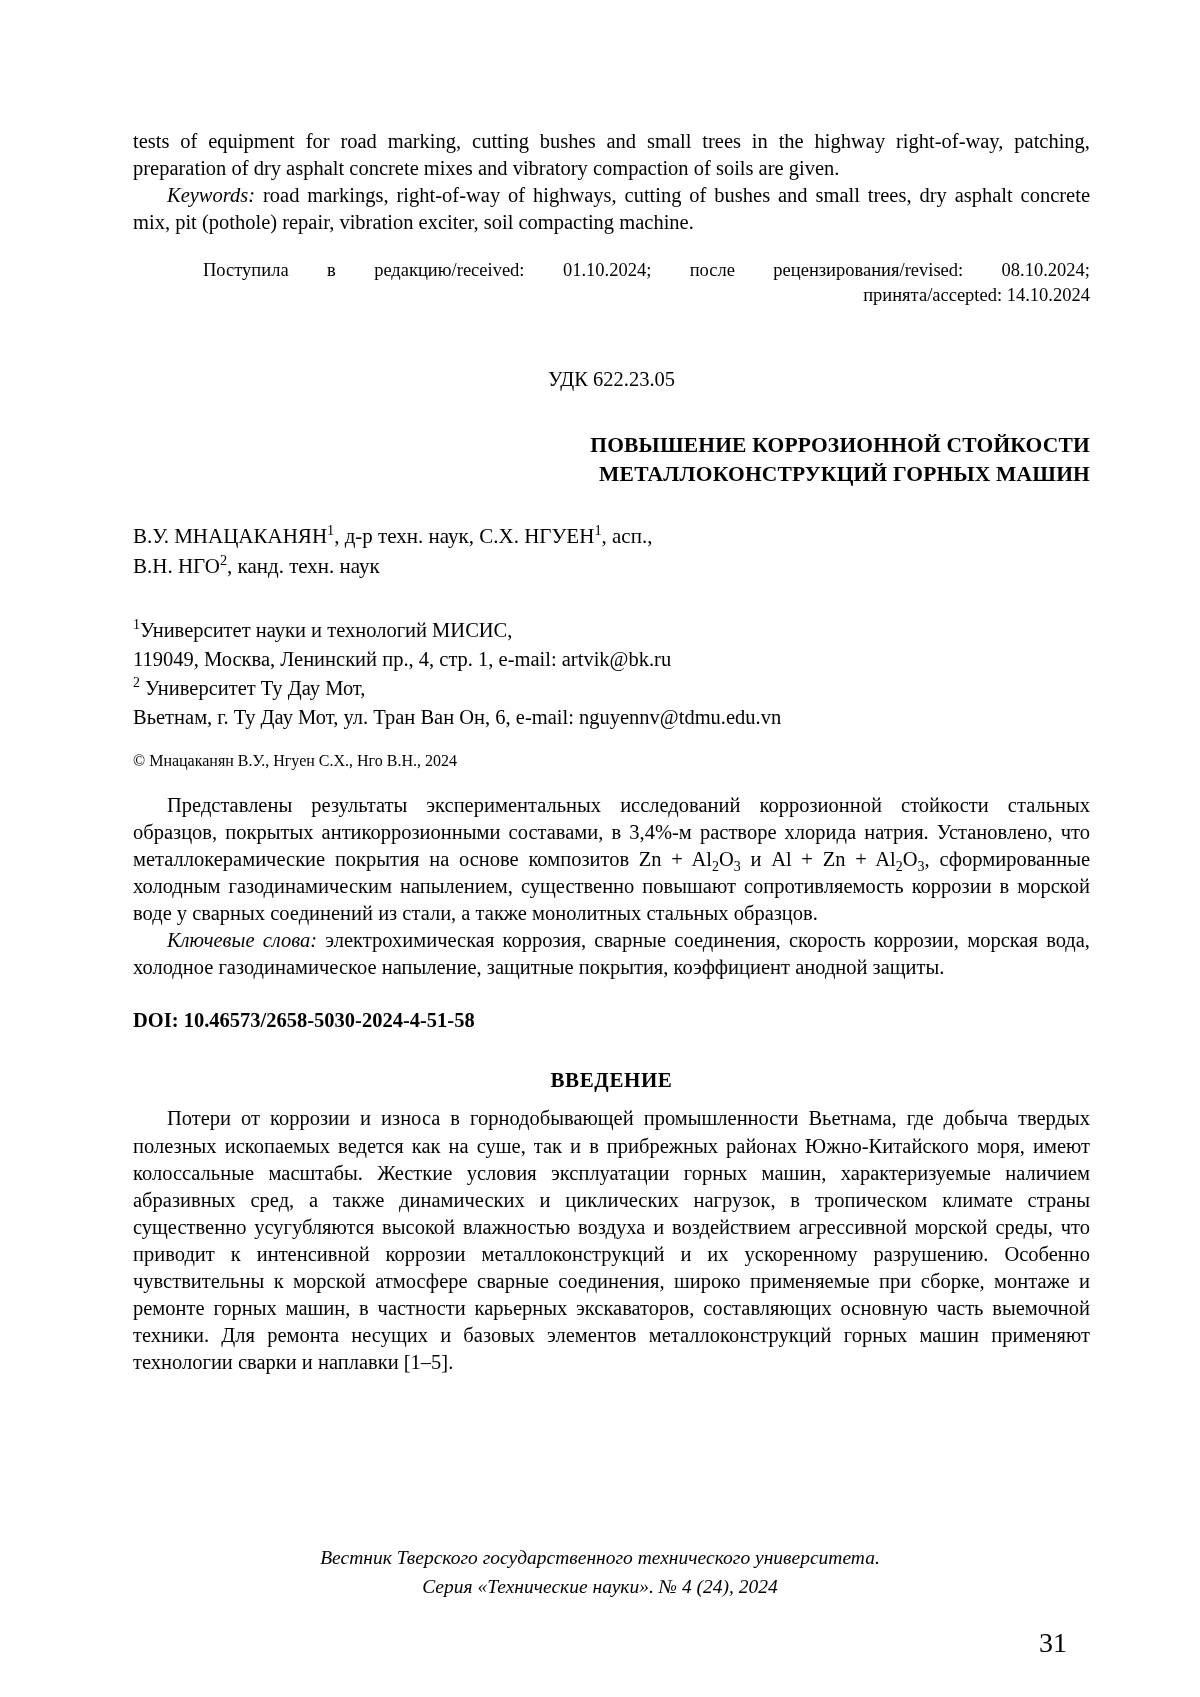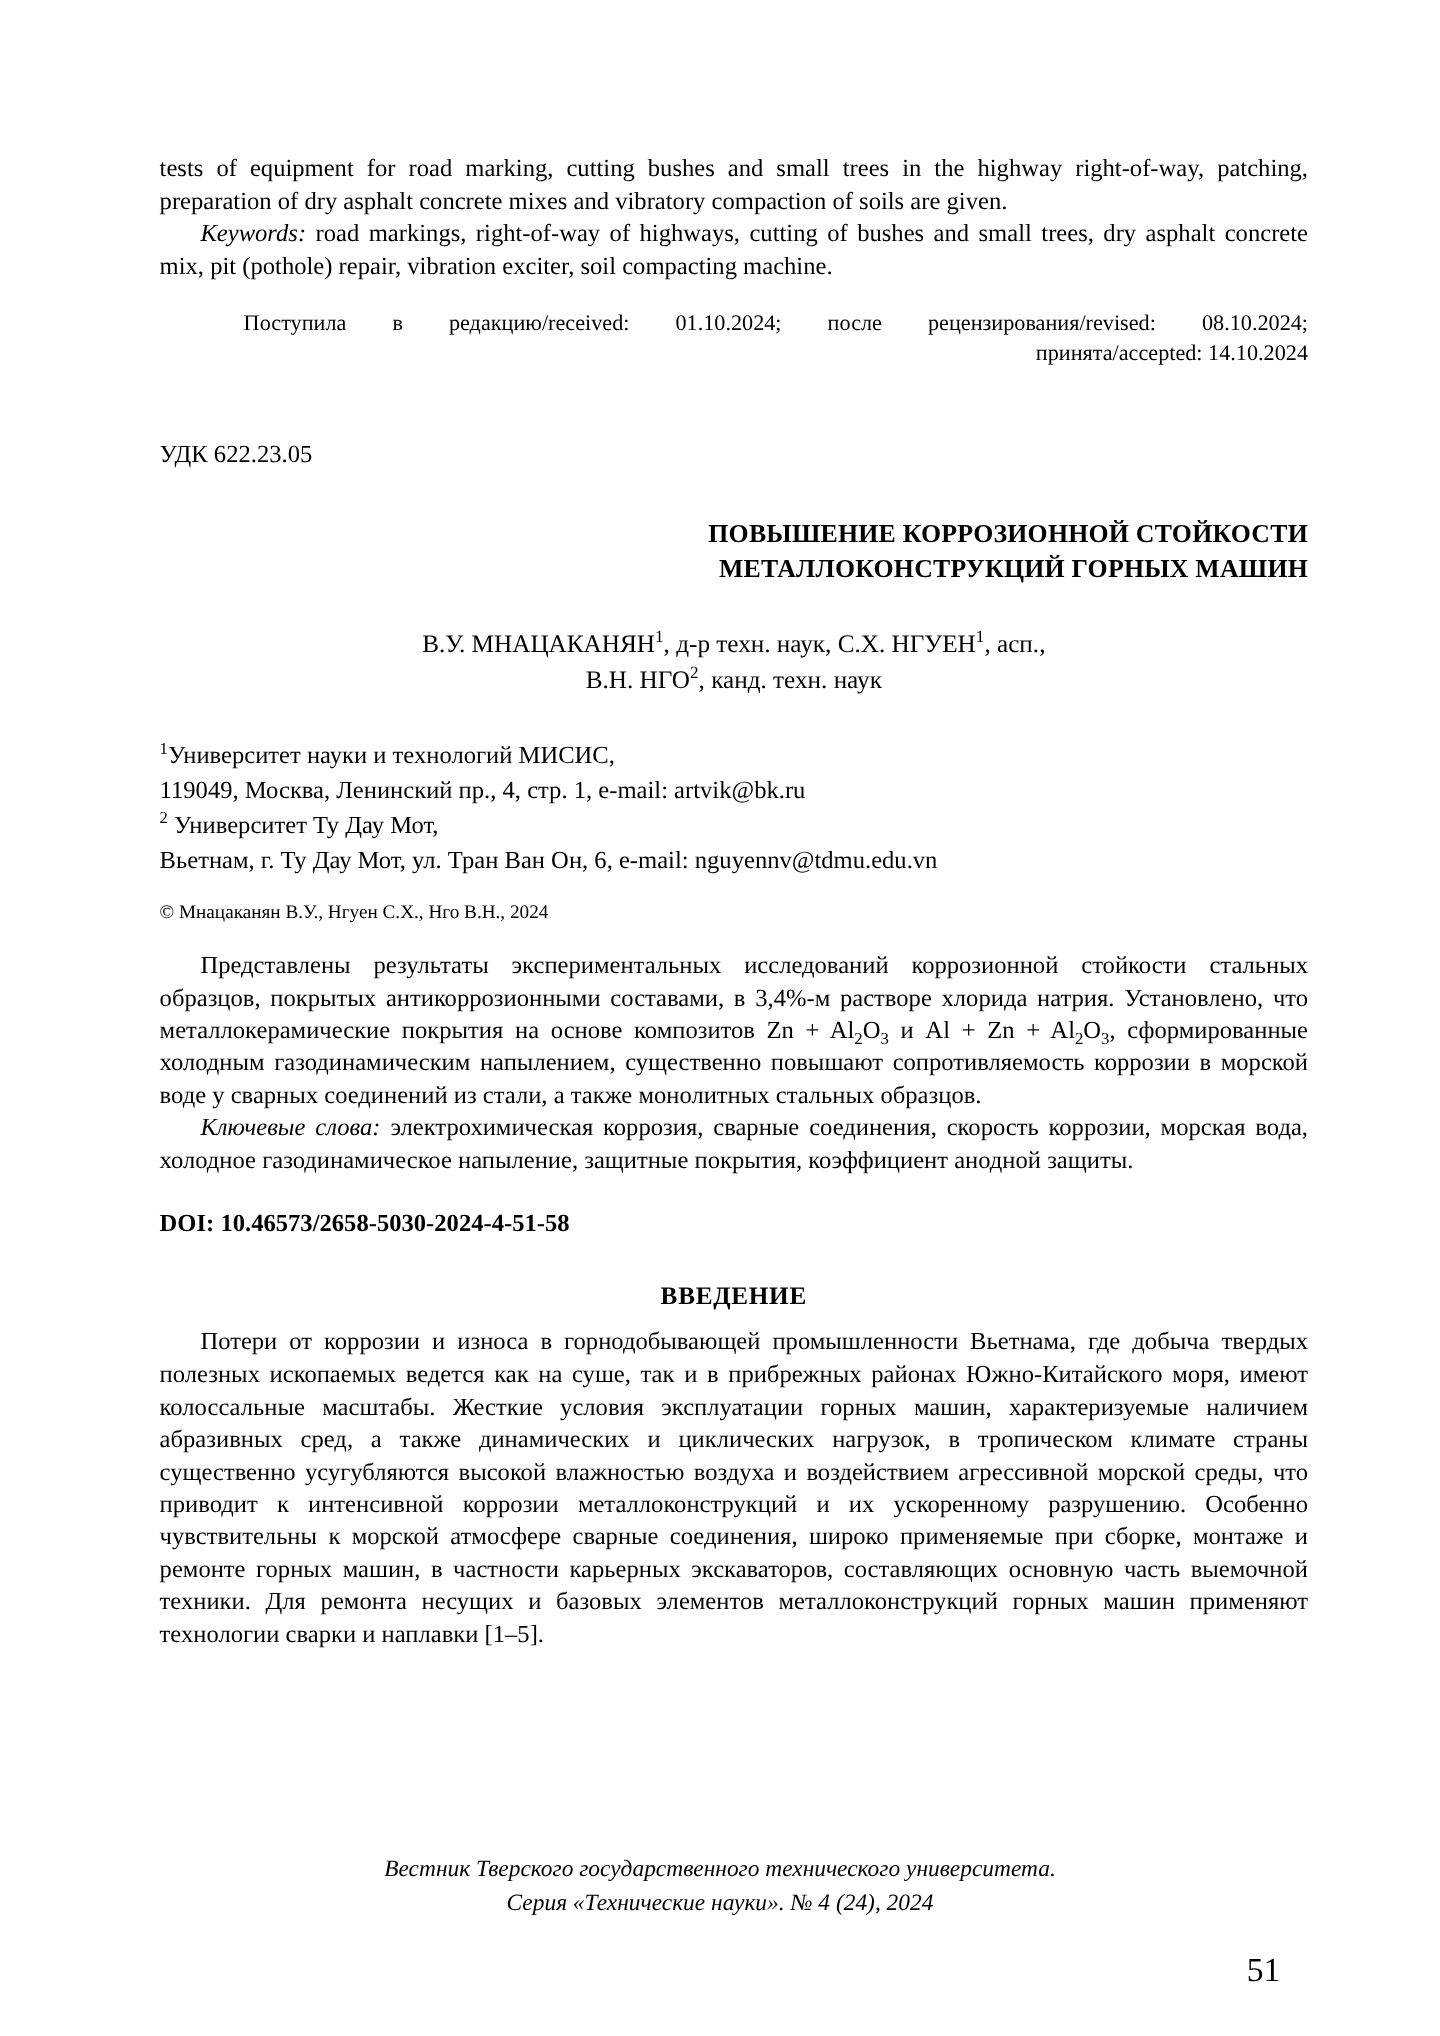--- a/index.html
+++ b/index.html
@@ -42,33 +42,33 @@
     line-height: 1.34;
     text-align: right;
     margin: 22px 0 0 0;
     padding-left: 70px;
   }
   .received .line1 { display: block; text-align: justify; text-align-last: justify; }
   .received .line2 { display: block; text-align: right; }
   .udk {
     font-size: 20.5px;
     margin: 60px 0 0 0;
-    text-align: left;
+    text-align: center;
   }
   .title {
     margin: 40px 0 0 0;
     text-align: right;
     font-weight: bold;
     font-size: 21.5px;
     line-height: 1.38;
     letter-spacing: 0.2px;
   }
   .authors {
     margin: 32px 0 0 0;
-    text-align: center;
+    text-align: left;
     font-size: 21px;
     line-height: 1.42;
   }
   .affil {
     margin: 34px 0 0 0;
     font-size: 20.5px;
     line-height: 1.42;
   }
   .copyright {
     margin: 20px 0 0 0;
@@ -157,15 +157,15 @@
 
   <h2 class="section-head">ВВЕДЕНИЕ</h2>
 
   <p class="para indent intro">Потери от коррозии и износа в горнодобывающей промышленности Вьетнама, где добыча твердых полезных ископаемых ведется как на суше, так и в прибрежных районах Южно-Китайского моря, имеют колоссальные масштабы. Жесткие условия эксплуатации горных машин, характеризуемые наличием абразивных сред, а также динамических и циклических нагрузок, в тропическом климате страны существенно усугубляются высокой влажностью воздуха и воздействием агрессивной морской среды, что приводит к интенсивной коррозии металлоконструкций и их ускоренному разрушению. Особенно чувствительны к морской атмосфере сварные соединения, широко применяемые при сборке, монтаже и ремонте горных машин, в частности карьерных экскаваторов, составляющих основную часть выемочной техники. Для ремонта несущих и базовых элементов металлоконструкций горных машин применяют технологии сварки и наплавки [1–5].</p>
 
   <div class="footer">
     <div>Вестник Тверского государственного технического университета.</div>
     <div>Серия «Технические науки». № 4 (24), 2024</div>
   </div>
 
-  <div class="pagenum">51</div>
+  <div class="pagenum">31</div>
 
 </div>
 
 </body></html>

